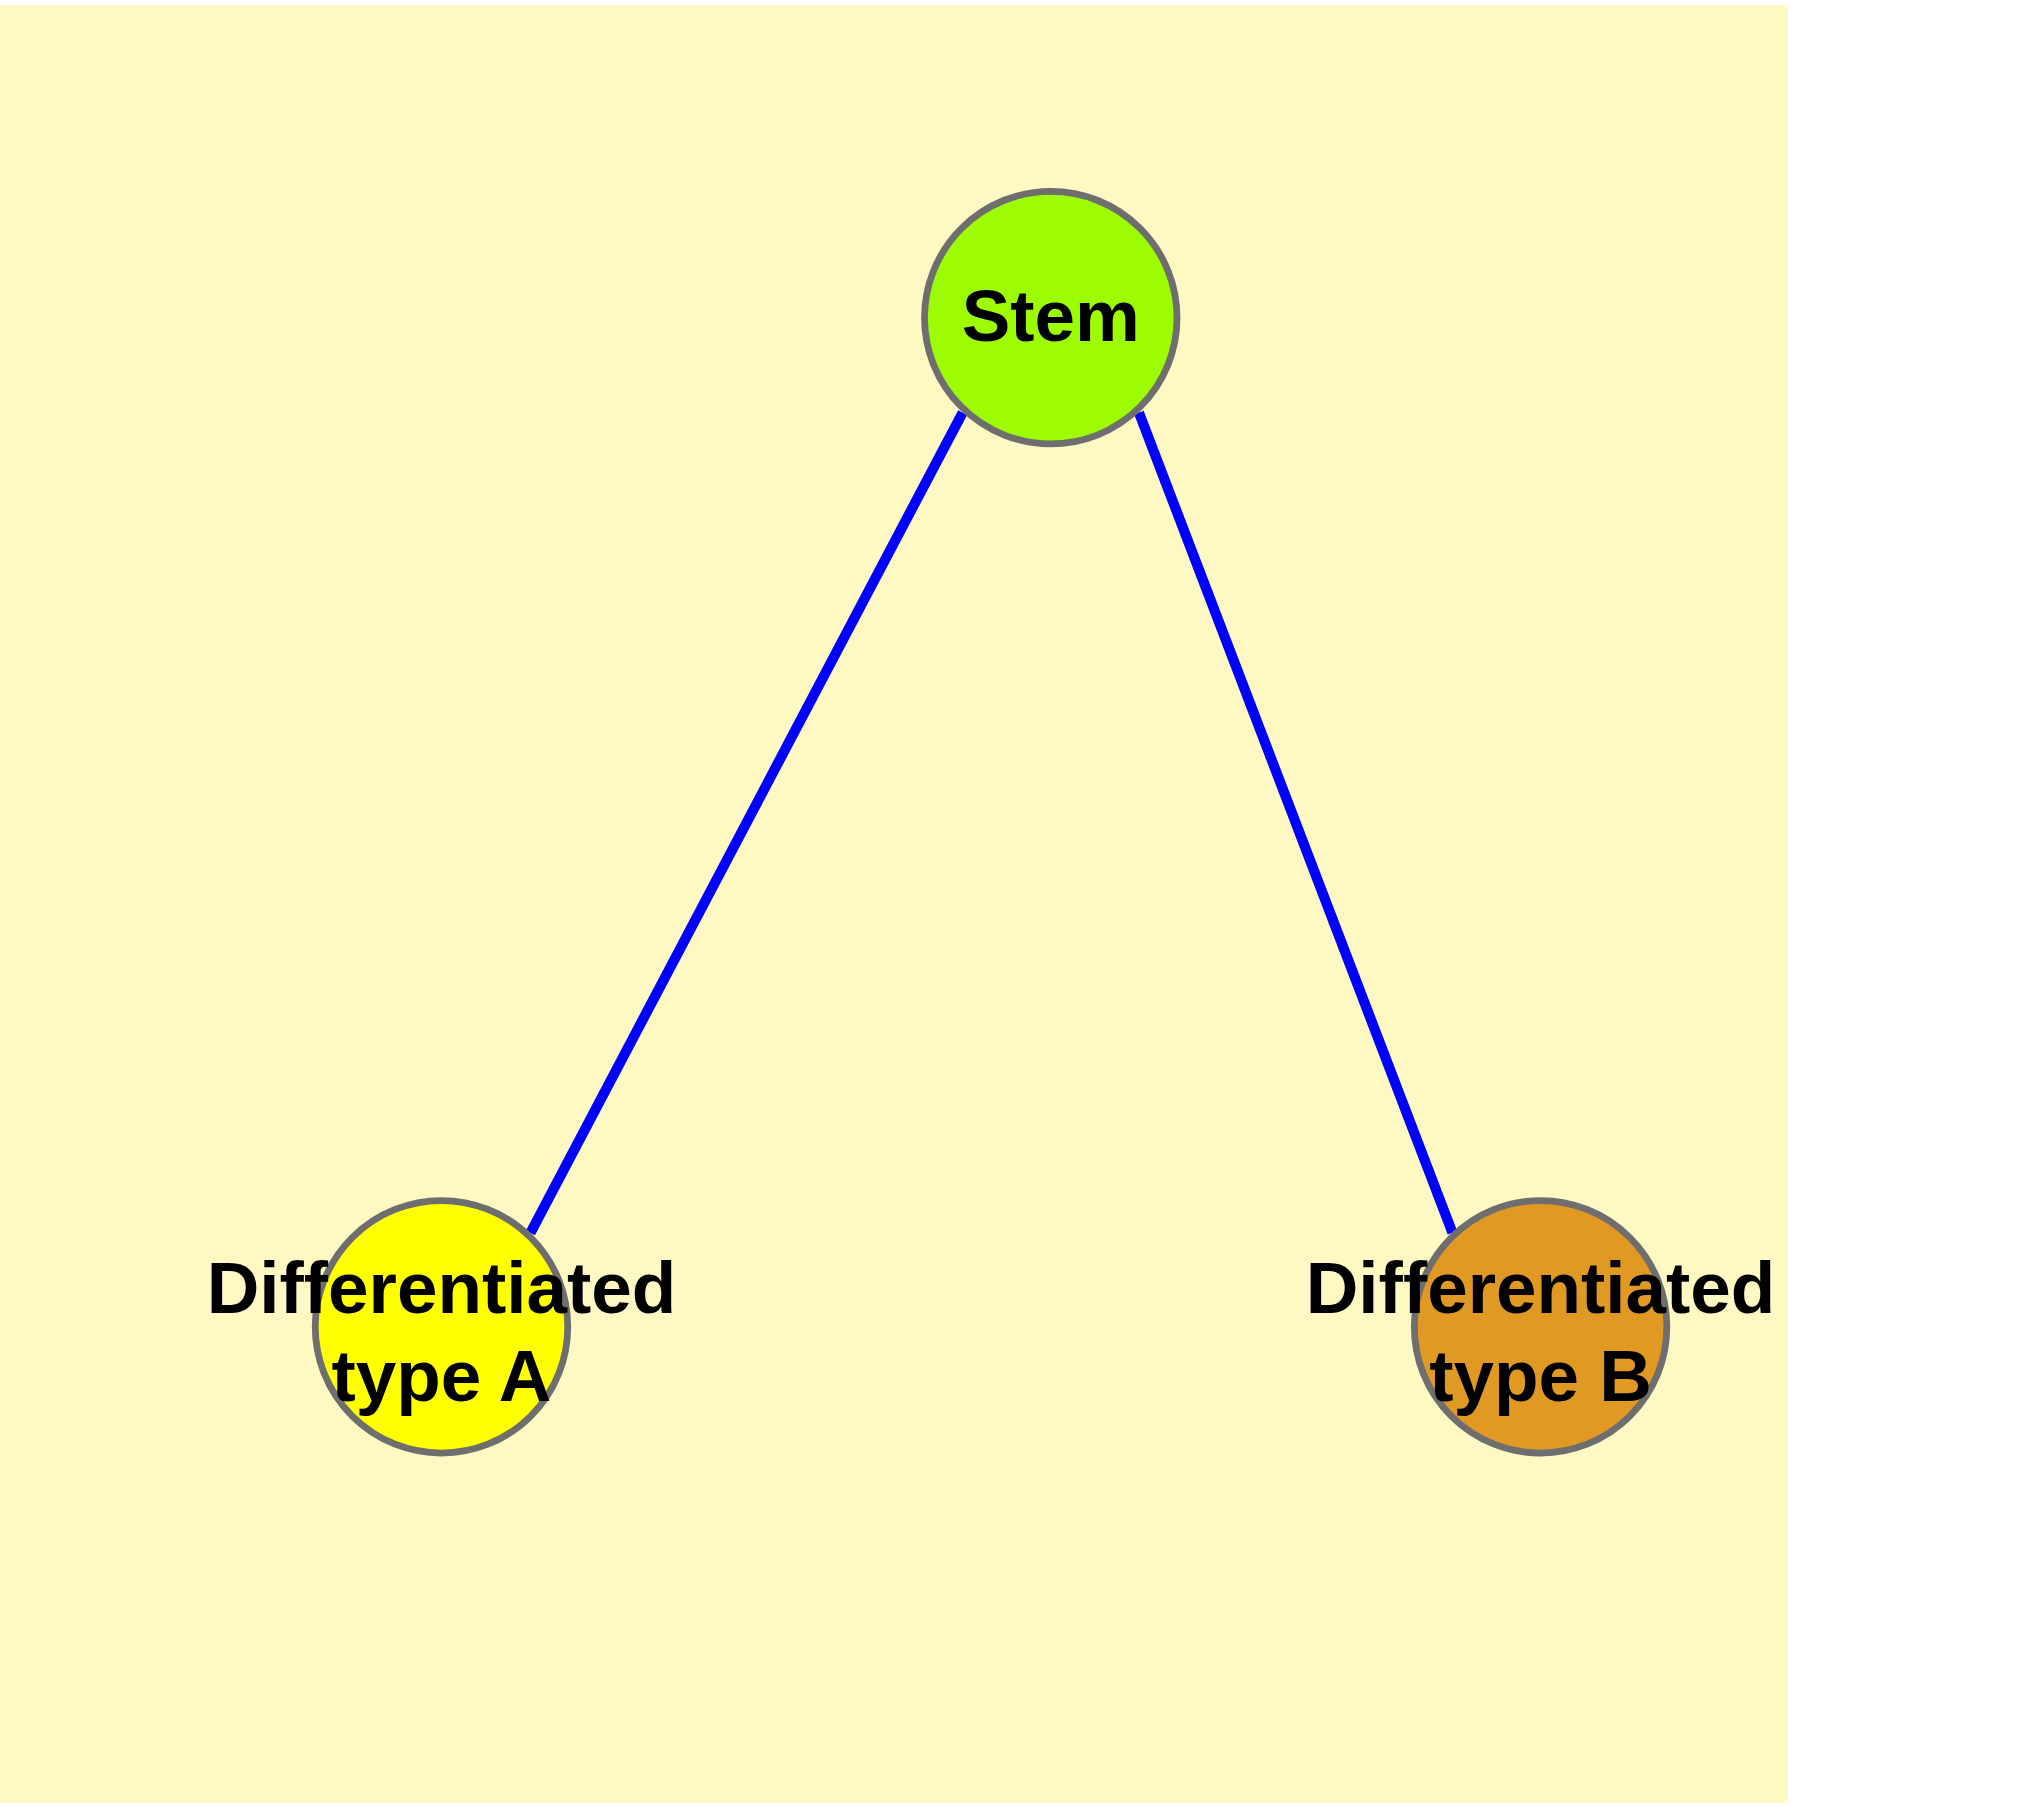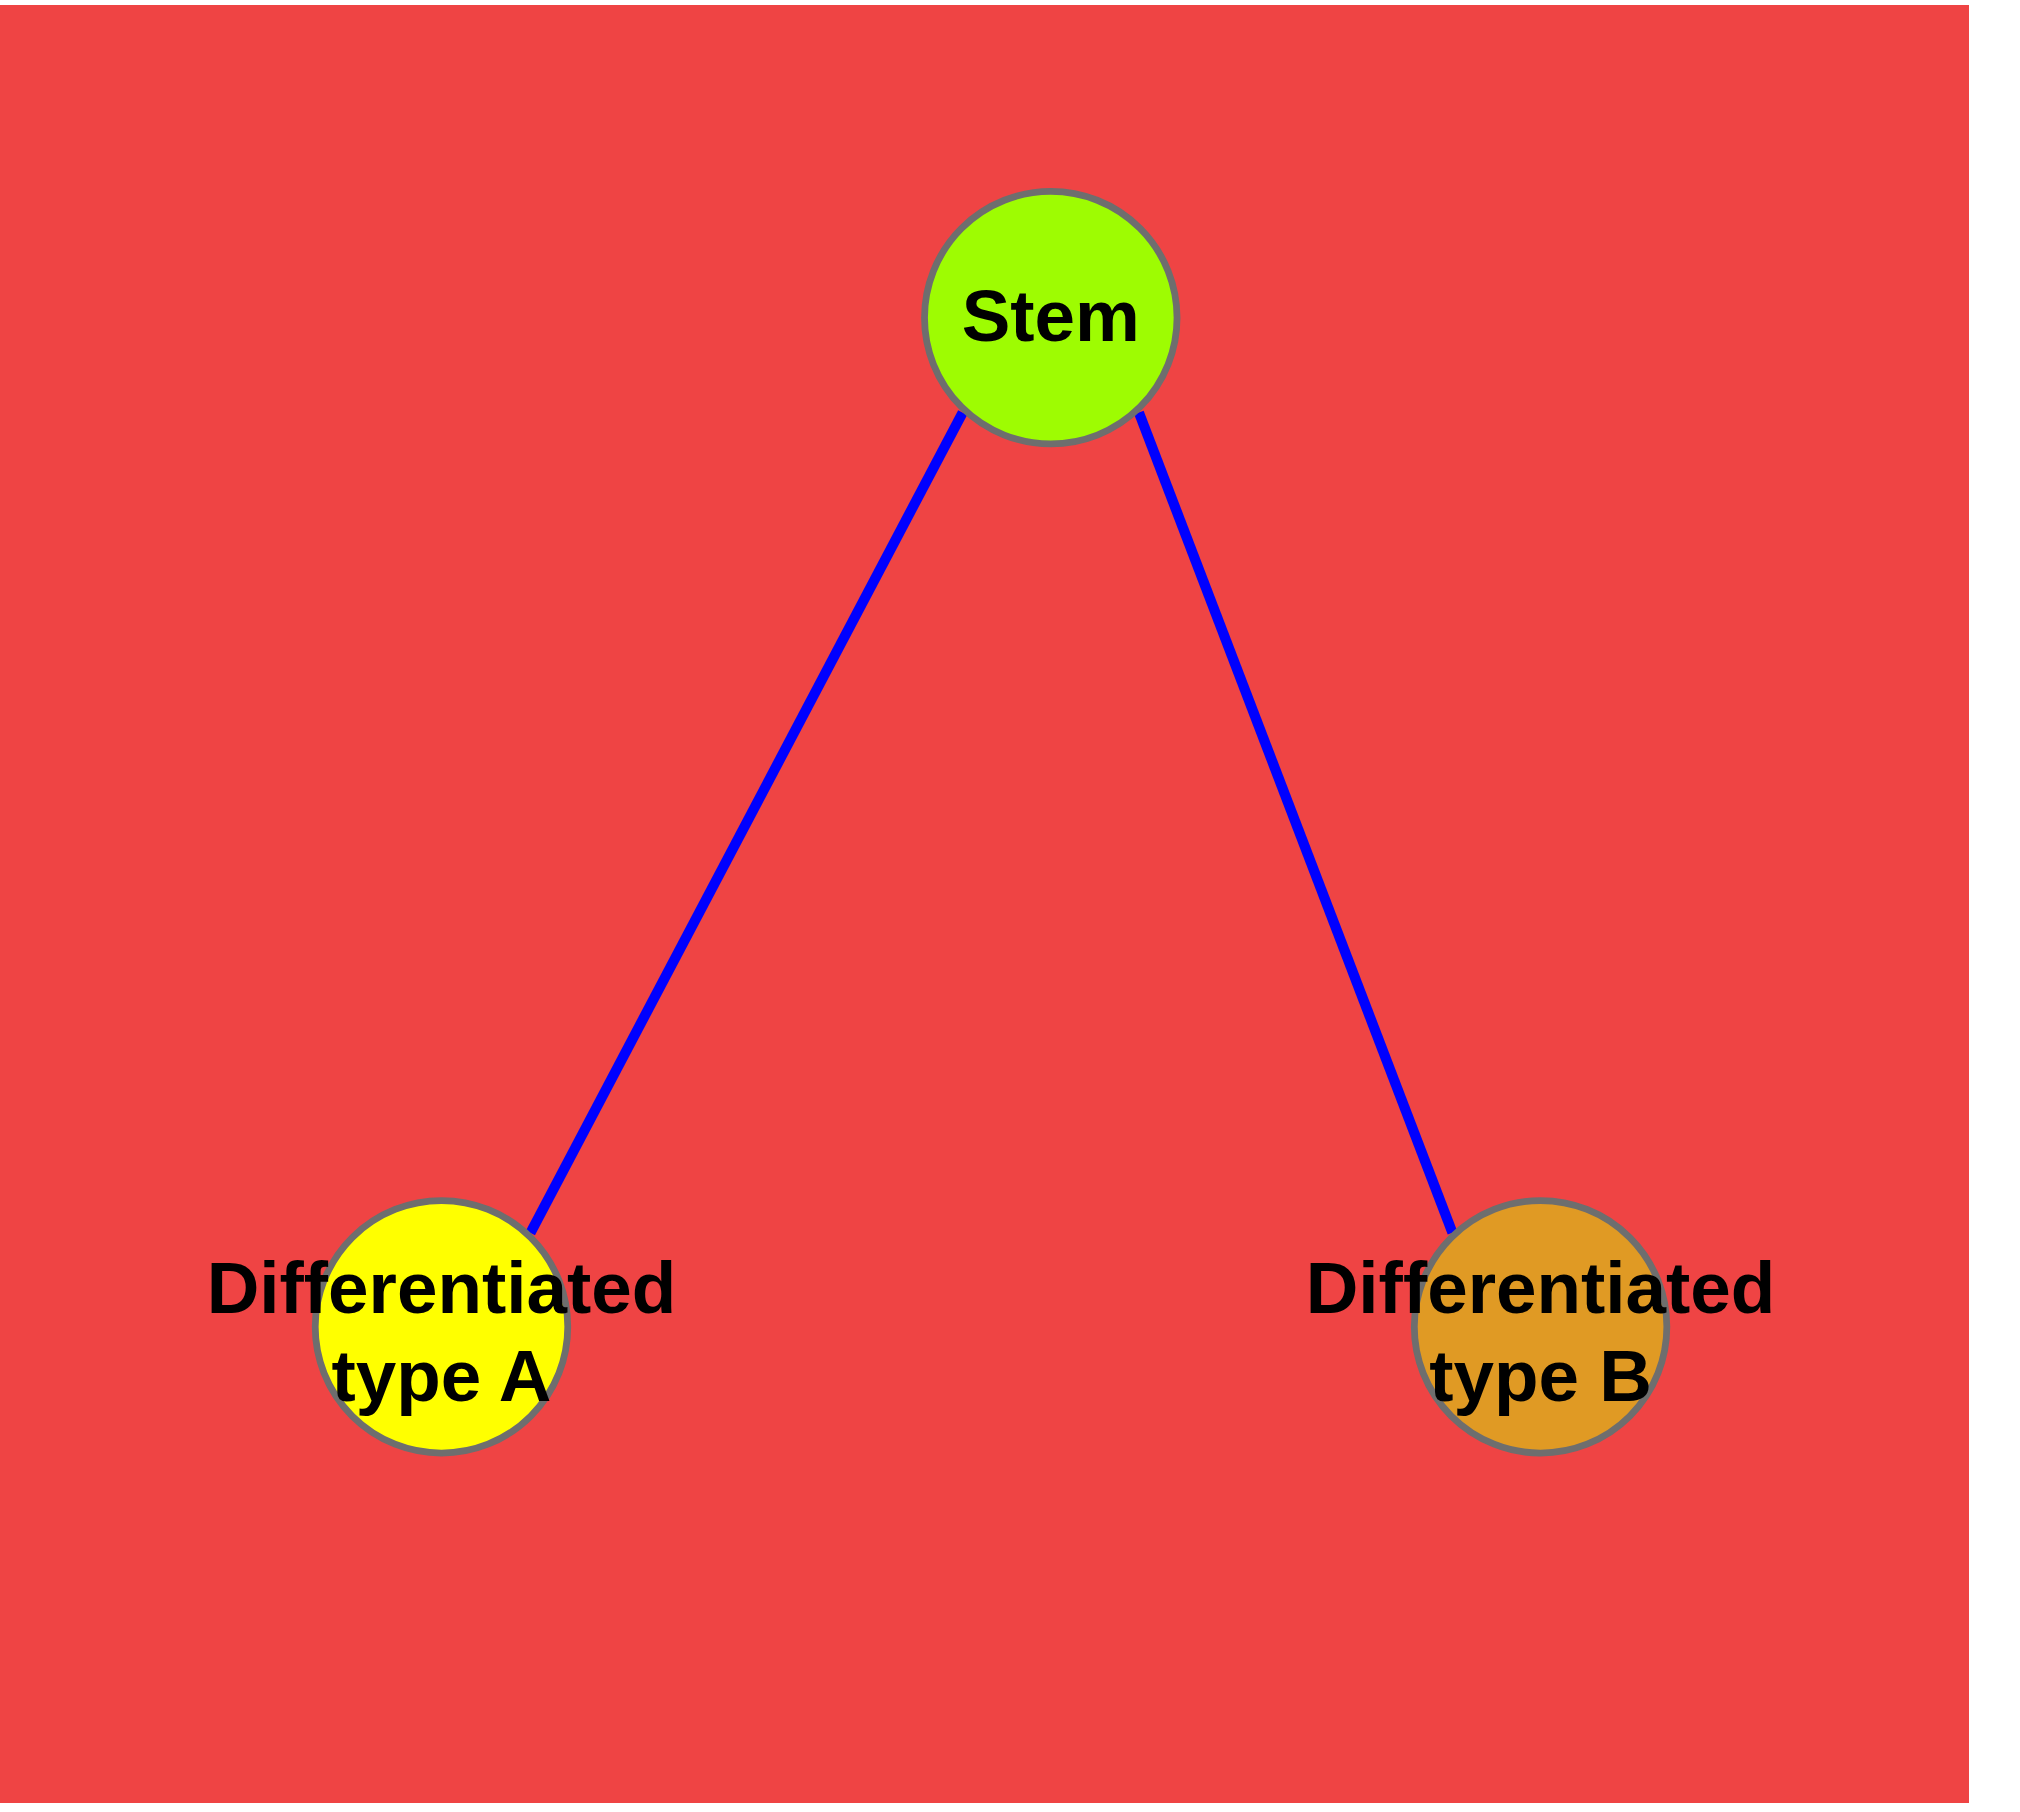--- a/index.html
+++ b/index.html
@@ -17,23 +17,23 @@
   #canvas {
     position: relative;
     width: 2021px;
     height: 1812px;
     background: #ffffff;
   }
   #plot-area {
     position: absolute;
     left: 0px;
     top: 5.1px;
-    width: 1969px;
+    width: 1788px;
     height: 1798px;
-    background: #ef4444;
+    background: #fef9c3;
   }
   #graph-svg {
     position: absolute;
     left: 0;
     top: 0;
     width: 1988px;
     height: 1798px;
     display: block;
   }
   .node-label {

